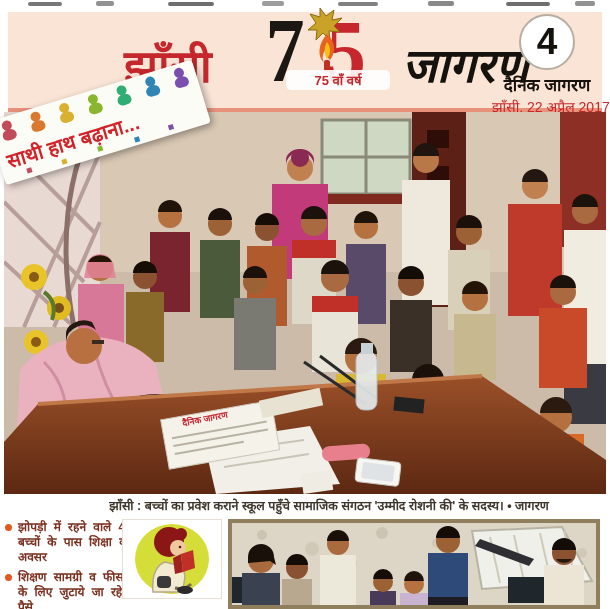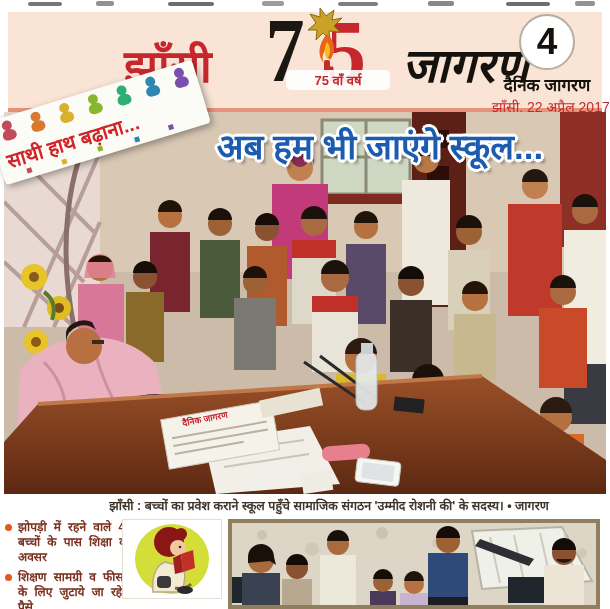--- a/index.html
+++ b/index.html
@@ -328,21 +328,20 @@
           </span>
       </div>
       <div class="banner-label">साथी हाथ बढ़ाना...</div>
       <span class="banner-sq" style="left:24px;top:56px;background:#c24b5a"></span>
       <span class="banner-sq" style="left:60px;top:58px;background:#d9b02f"></span>
       <span class="banner-sq" style="left:98px;top:56px;background:#8ab52f"></span>
       <span class="banner-sq" style="left:136px;top:58px;background:#2f86b5"></span>
       <span class="banner-sq" style="left:172px;top:56px;background:#7a4fb0"></span>
     </div>
 
-    <div class="headline">अब हम भी जाएंगे स्कूल...</div>
 
     <div class="desk-news-label">दैनिक जागरण</div>
   </div>
 
   <div id="caption-bar">झाँसी : बच्चों का प्रवेश कराने स्कूल पहुँचे सामाजिक संगठन 'उम्मीद रोशनी की' के सदस्य। • जागरण</div>
 
   <div id="bottom">
     <div class="points">
       <div class="point point-0">
         <span class="dot"></span>

